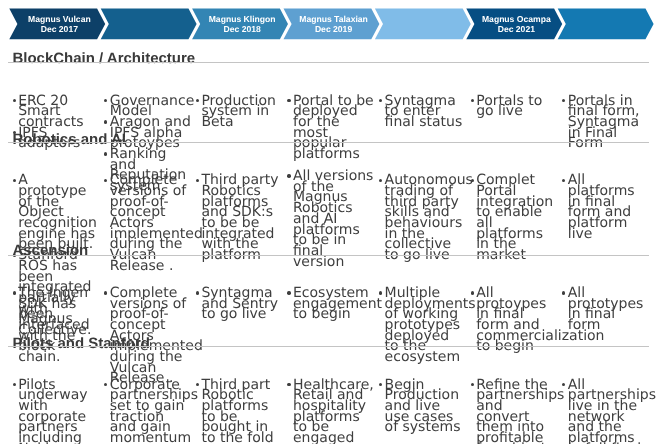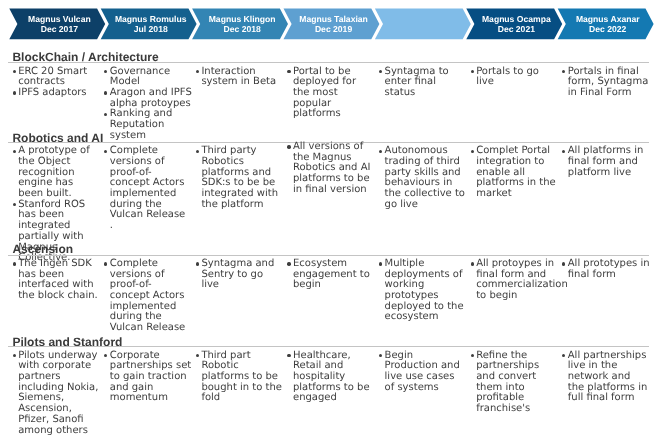--- a/index.html
+++ b/index.html
@@ -13,23 +13,23 @@
   .timeline{position:absolute;left:0;top:0;width:588px;height:48px;}
   .timeline svg{position:absolute;left:0;top:0;}
   .chev-label{position:absolute;text-align:center;color:#ffffff;
       font-family:"Liberation Sans",sans-serif;
       font-size:8.6px;font-weight:bold;line-height:10.1px;white-space:nowrap;}
 
   
   .section{position:absolute;left:0;top:0;width:672px;}
   .sec-title{position:absolute;left:12.4px;
       font-family:"Liberation Sans",sans-serif;
-      font-size:12px;font-weight:bold;color:#3a3a3a;white-space:nowrap;}
+      font-size:15px;font-weight:bold;color:#3a3a3a;white-space:nowrap;}
   .sec-rule{position:absolute;left:8px;width:641px;height:1px;background:#c4c4c4;}
-  .cell{position:absolute;font-size:10px;line-height:10.7px;color:#3e3e3e;}
+  .cell{position:absolute;font-size:14px;line-height:10.7px;color:#3e3e3e;margin-top:29px;}
   .bi{position:relative;padding-left:4.9px;}
   .bi::before{content:"";position:absolute;left:-0.8px;top:3.4px;
       width:3.4px;height:3.4px;border-radius:50%;background:#3e3e3e;}
 </style>
 </head>
 <body>
 
 <div id="root">
   <div class="timeline">
     <svg width="672" height="48" viewBox="0 0 672 48">
@@ -38,55 +38,47 @@
       <polygon points="192.10,8.60 279.90,8.60 288.00,23.90 279.90,39.20 192.10,39.20 200.20,23.90" fill="#3385b4"></polygon>
       <polygon points="283.50,8.60 371.30,8.60 379.40,23.90 371.30,39.20 283.50,39.20 291.60,23.90" fill="#5ea0d1"></polygon>
       <polygon points="374.90,8.60 462.70,8.60 470.80,23.90 462.70,39.20 374.90,39.20 383.00,23.90" fill="#80bce8"></polygon>
       <polygon points="466.30,8.60 554.10,8.60 562.20,23.90 554.10,39.20 466.30,39.20 474.40,23.90" fill="#064e83"></polygon>
       <polygon points="557.70,8.60 645.50,8.60 653.60,23.90 645.50,39.20 557.70,39.20 565.80,23.90" fill="#1479b2"></polygon>
     </svg>
     <div class="chev-label" style="left:17.40px;top:13.80px;width:83.90px">
       <div>Magnus Vulcan</div>
       <div>Dec 2017</div>
     </div>
-    <div class="chev-label" style="left:108.80px;top:13.80px;width:83.90px">
-      <div>Magnus Romulus</div>
-      <div>Jul 2018</div>
-    </div>
     <div class="chev-label" style="left:200.20px;top:13.80px;width:83.90px">
       <div>Magnus Klingon</div>
       <div>Dec 2018</div>
     </div>
     <div class="chev-label" style="left:291.60px;top:13.80px;width:83.90px">
       <div>Magnus Talaxian</div>
       <div>Dec 2019</div>
     </div>
     <div class="chev-label" style="left:474.40px;top:13.80px;width:83.90px">
       <div>Magnus Ocampa</div>
       <div>Dec 2021</div>
-    </div>
-    <div class="chev-label" style="left:565.80px;top:13.80px;width:83.90px">
-      <div>Magnus Axanar</div>
-      <div>Dec 2022</div>
     </div>
   </div>
   <div class="section">
     <div class="sec-title" style="top:50.00px">BlockChain / Architecture</div>
     <div class="sec-rule" style="top:61.60px"></div>
     <div class="cell" style="left:13.30px;top:66.50px;width:87px">
       <div class="bi">ERC 20 Smart contracts</div>
       <div class="bi">IPFS adaptors</div>
     </div>
     <div class="cell" style="left:104.90px;top:66.50px;width:87px">
       <div class="bi">Governance Model</div>
       <div class="bi">Aragon and IPFS alpha protoypes</div>
       <div class="bi">Ranking and Reputation system</div>
     </div>
     <div class="cell" style="left:196.50px;top:66.50px;width:87px">
-      <div class="bi">Interaction system in Beta</div>
+      <div class="bi">Production system in Beta</div>
     </div>
     <div class="cell" style="left:288.10px;top:66.50px;width:87px">
       <div class="bi">Portal to be deployed for the most popular platforms</div>
     </div>
     <div class="cell" style="left:379.70px;top:66.50px;width:87px">
       <div class="bi">Syntagma to enter final status</div>
     </div>
     <div class="cell" style="left:471.30px;top:66.50px;width:87px">
       <div class="bi">Portals to go live</div>
     </div>

